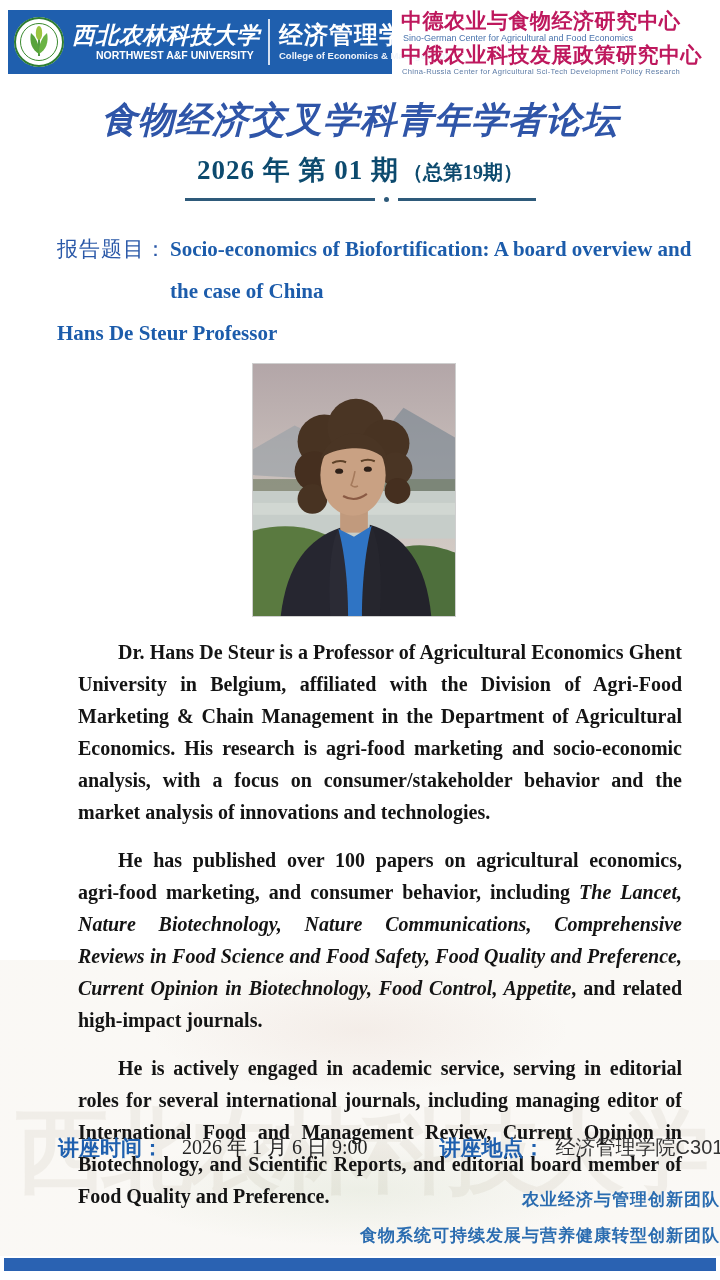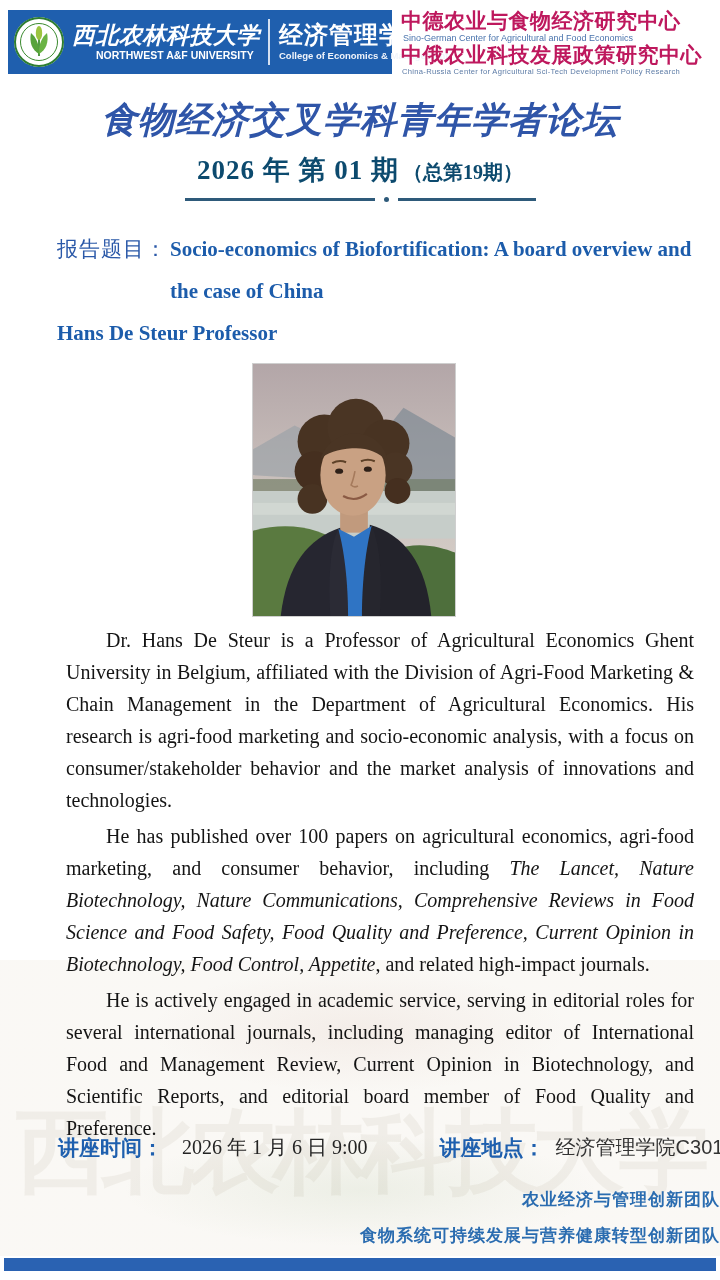--- a/index.html
+++ b/index.html
@@ -36,21 +36,21 @@
   
   .report{position:absolute;left:57px;top:228px;width:645px;font-size:21px;line-height:42px;}
   .report-row{display:flex;}
   .report-label{width:113px;flex-shrink:0;color:#2a58a8;letter-spacing:1px;white-space:nowrap;}
   .report-text{flex:1;font-weight:bold;color:#1c5cab;}
   
   .photo{position:absolute;left:252px;top:363px;width:204px;height:254px;border:1px solid #cfcfcf;box-sizing:border-box;background:#cfc8c2;}
   .photo svg{display:block;}
   
   .bio{position:absolute;left:62px;top:620px;width:636px;font-size:20px;line-height:32px;text-align:justify;color:#141414;}
-  .bio p{margin:4px;text-indent:2em;}
+  .bio p{margin:16px;text-indent:2em;font-weight:bold;}
   .bio .it{font-style:italic;}
   
   .watermark{position:absolute;left:0;top:960px;width:720px;height:296px;pointer-events:none;
     background:
       radial-gradient(ellipse 300px 90px at 360px 70px, rgba(190,140,120,0.10), rgba(190,140,120,0) 70%),
       radial-gradient(ellipse 340px 80px at 360px 230px, rgba(140,170,120,0.12), rgba(140,170,120,0) 70%),
       linear-gradient(rgba(235,228,215,0.25), rgba(235,228,215,0.25));
   }
   .watermark-text{position:absolute;left:0;top:130px;width:100%;text-align:center;
     font-size:92px;font-weight:bold;color:#8a7a5a;opacity:0.08;letter-spacing:-6px;white-space:nowrap;}

